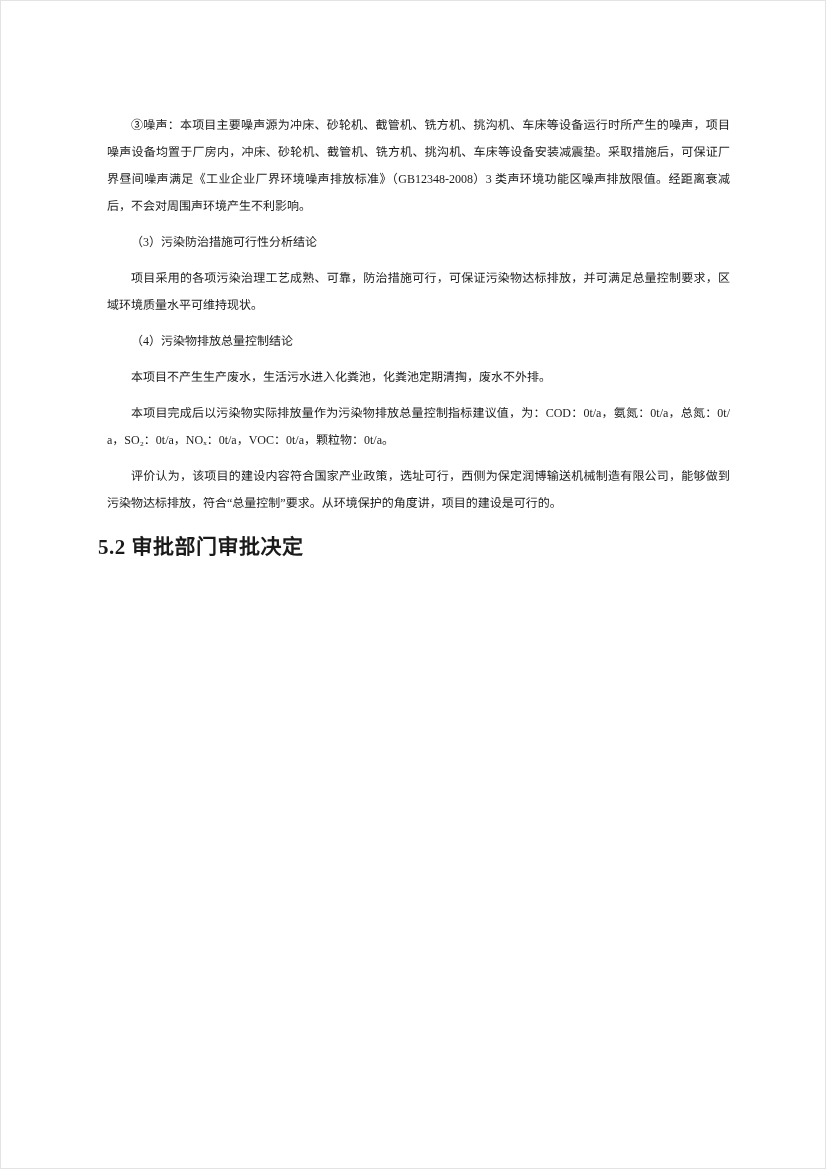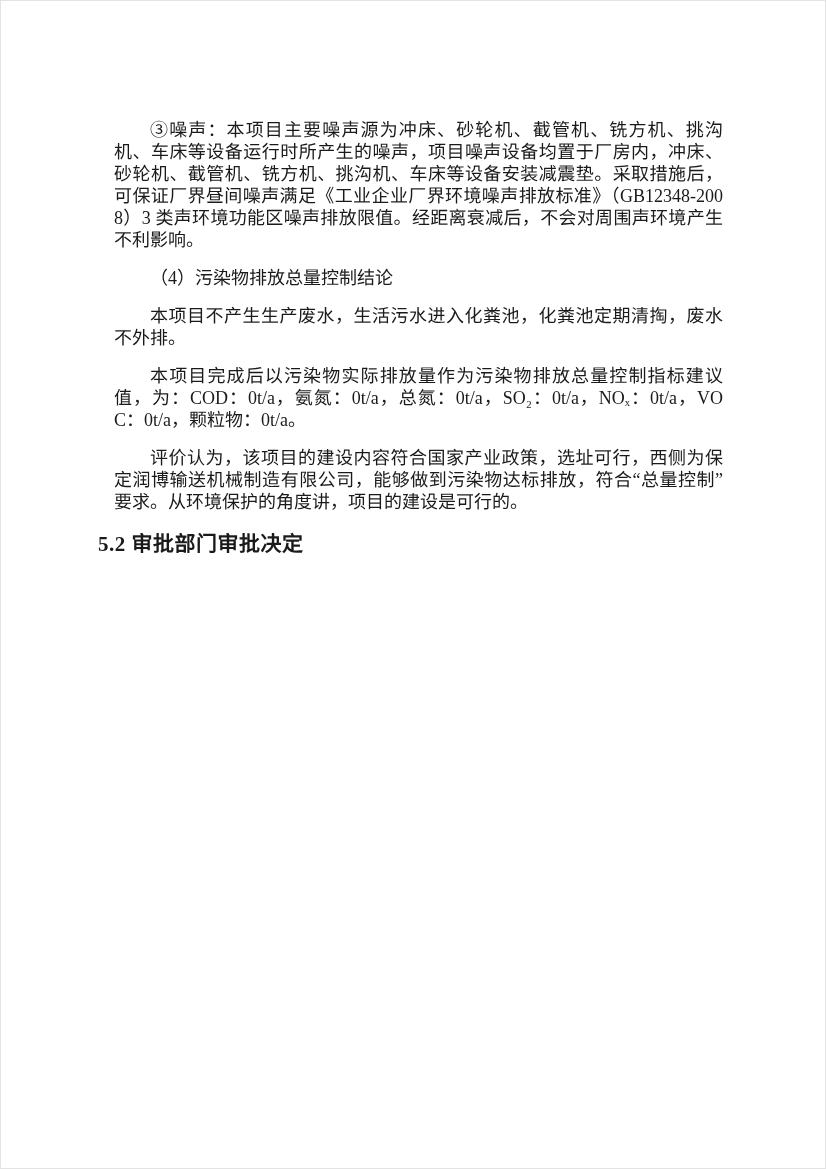--- a/index.html
+++ b/index.html
@@ -21,23 +21,23 @@
     overflow: hidden;
   }
   .content {
     position: absolute;
     top: 0;
     left: 97px;
     width: 641px;
     padding-top: 102px;
   }
   .body-para {
-    margin: 16px;
-    font-size: 18px;
-    line-height: 22px;
+    margin: 9px;
+    font-size: 12px;
+    line-height: 27px;
     text-align: justify;
     text-justify: inter-ideograph;
     text-indent: 2em;
     word-break: break-all;
   }
   .section-heading {
     margin: 15px 0 27px 0;
     font-size: 21px;
     line-height: 30px;
     font-weight: 700;
@@ -58,21 +58,23 @@
 </style>
 </head>
 <body>
 
 <div class="page">
   <div class="content">
 
     <p class="body-para">③噪声：本项目主要噪声源为冲床、砂轮机、截管机、铣方机、挑沟机、车床等设备运行时所产生的噪声，项目噪声设备均置于厂房内，冲床、砂轮机、截管机、铣方机、挑沟机、车床等设备安装减震垫。采取措施后，可保证厂界昼间噪声满足《工业企业厂界环境噪声排放标准》（GB12348-2008）3 类声环境功能区噪声排放限值。经距离衰减后，不会对周围声环境产生不利影响。</p>
 
 
+    <p class="body-para">（3）污染防治措施可行性分析结论</p>
 
+    <p class="body-para">项目采用的各项污染治理工艺成熟、可靠，防治措施可行，可保证污染物达标排放，并可满足总量控制要求，区域环境质量水平可维持现状。</p>
 
     <p class="body-para">（4）污染物排放总量控制结论</p>
 
     <p class="body-para">本项目不产生生产废水，生活污水进入化粪池，化粪池定期清掏，废水不外排。</p>
 
     <p class="body-para">本项目完成后以污染物实际排放量作为污染物排放总量控制指标建议值，为：COD：0t/a，氨氮：0t/a，总氮：0t/a，SO₂：0t/a，NOₓ：0t/a，VOC：0t/a，颗粒物：0t/a。</p>
 
     <p class="body-para">评价认为，该项目的建设内容符合国家产业政策，选址可行，西侧为保定润博输送机械制造有限公司，能够做到污染物达标排放，符合“总量控制”要求。从环境保护的角度讲，项目的建设是可行的。</p>
 
     <h2 class="section-heading">5.2 审批部门审批决定</h2>

